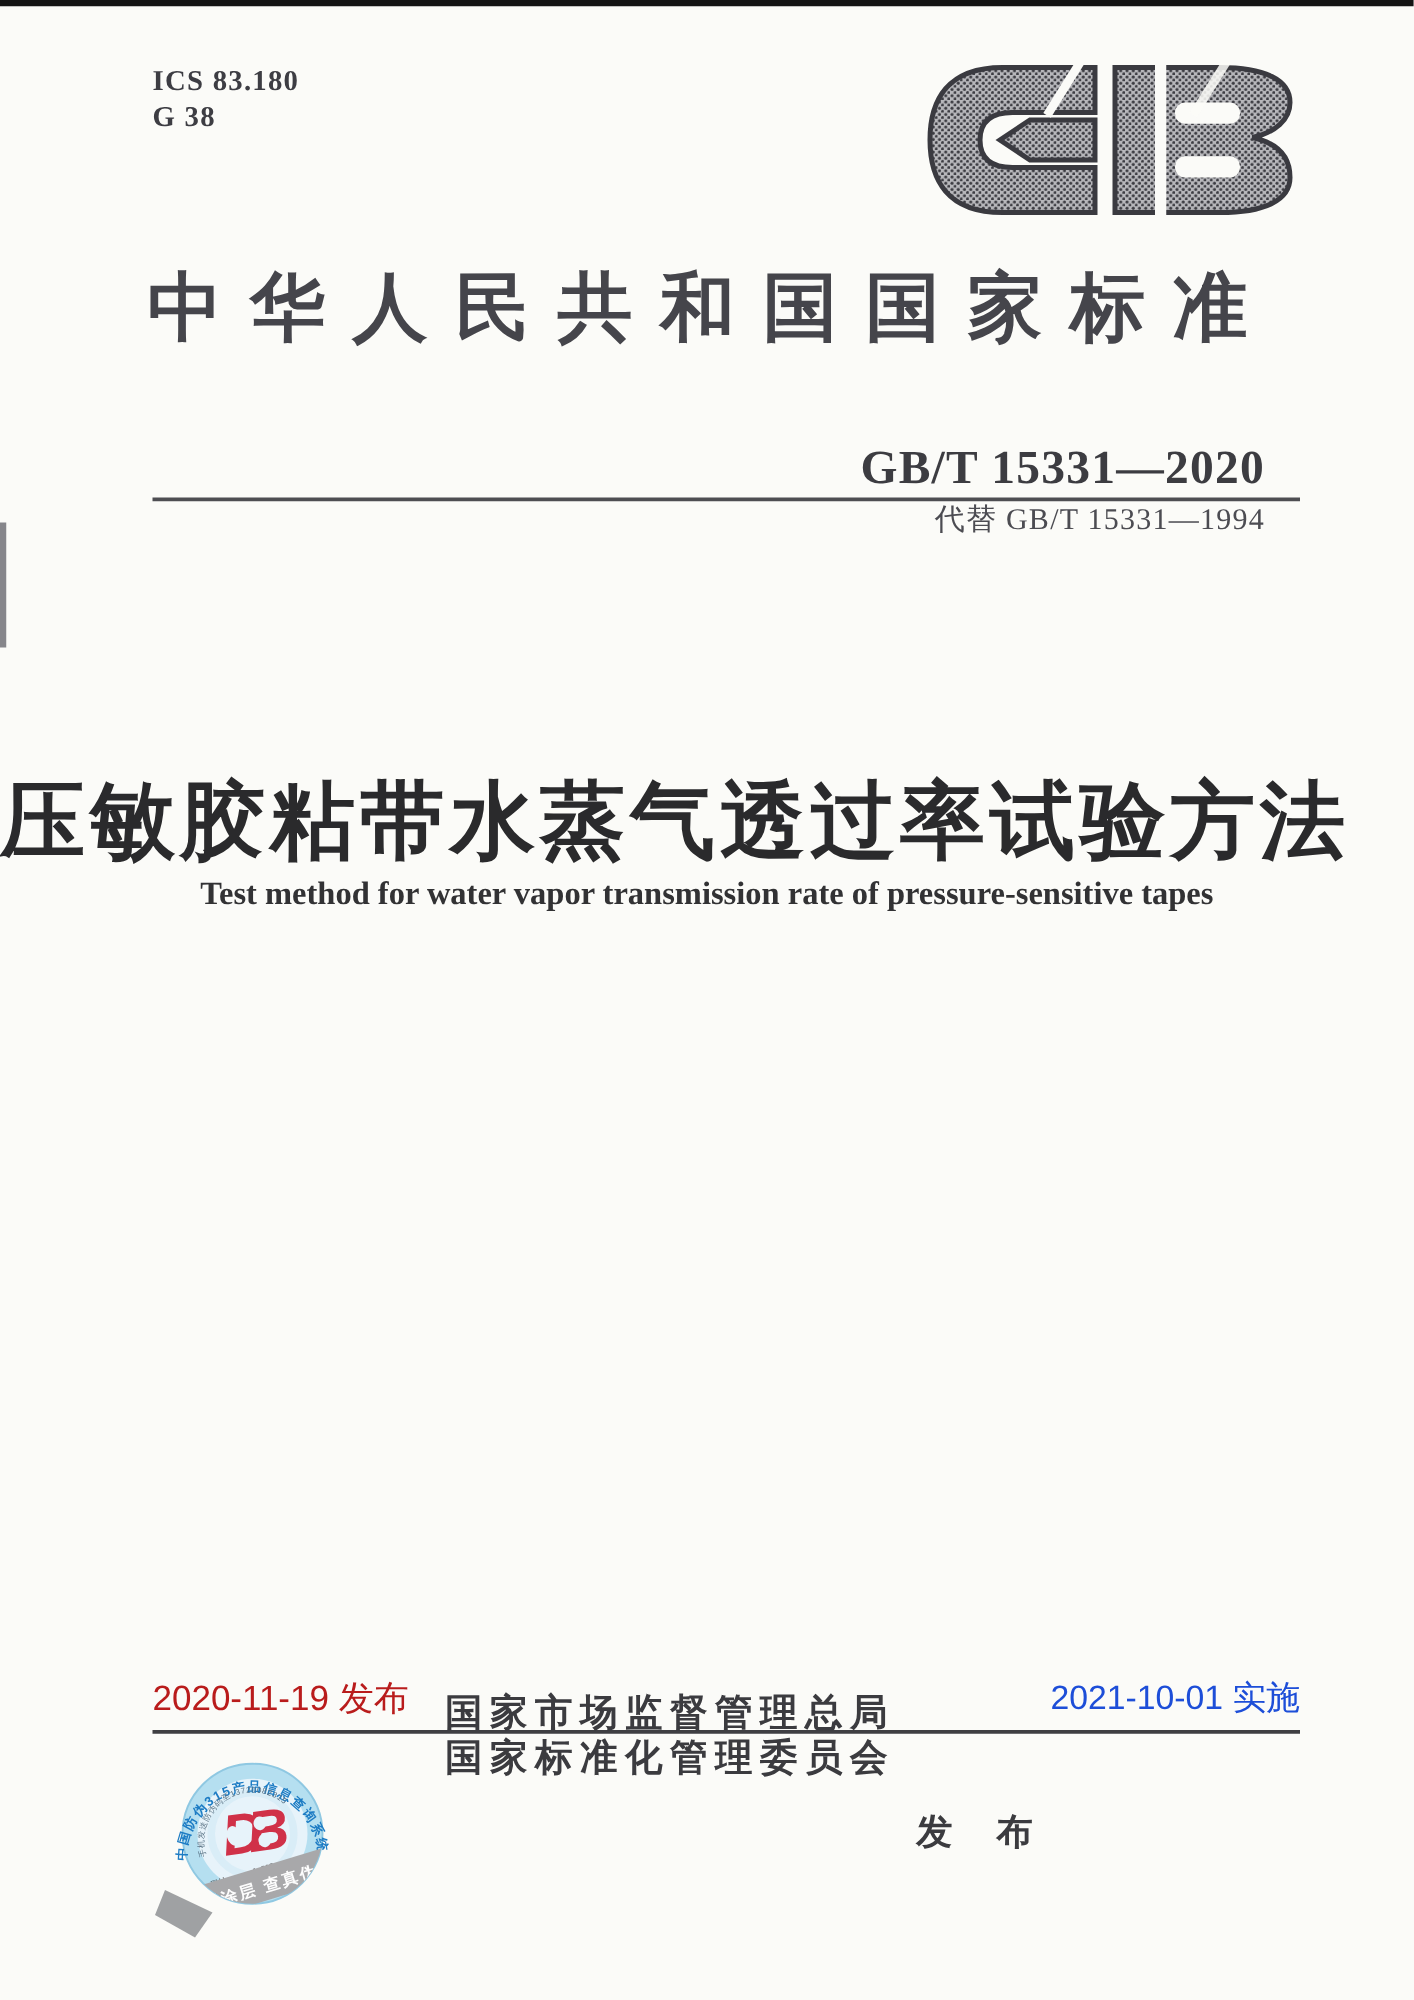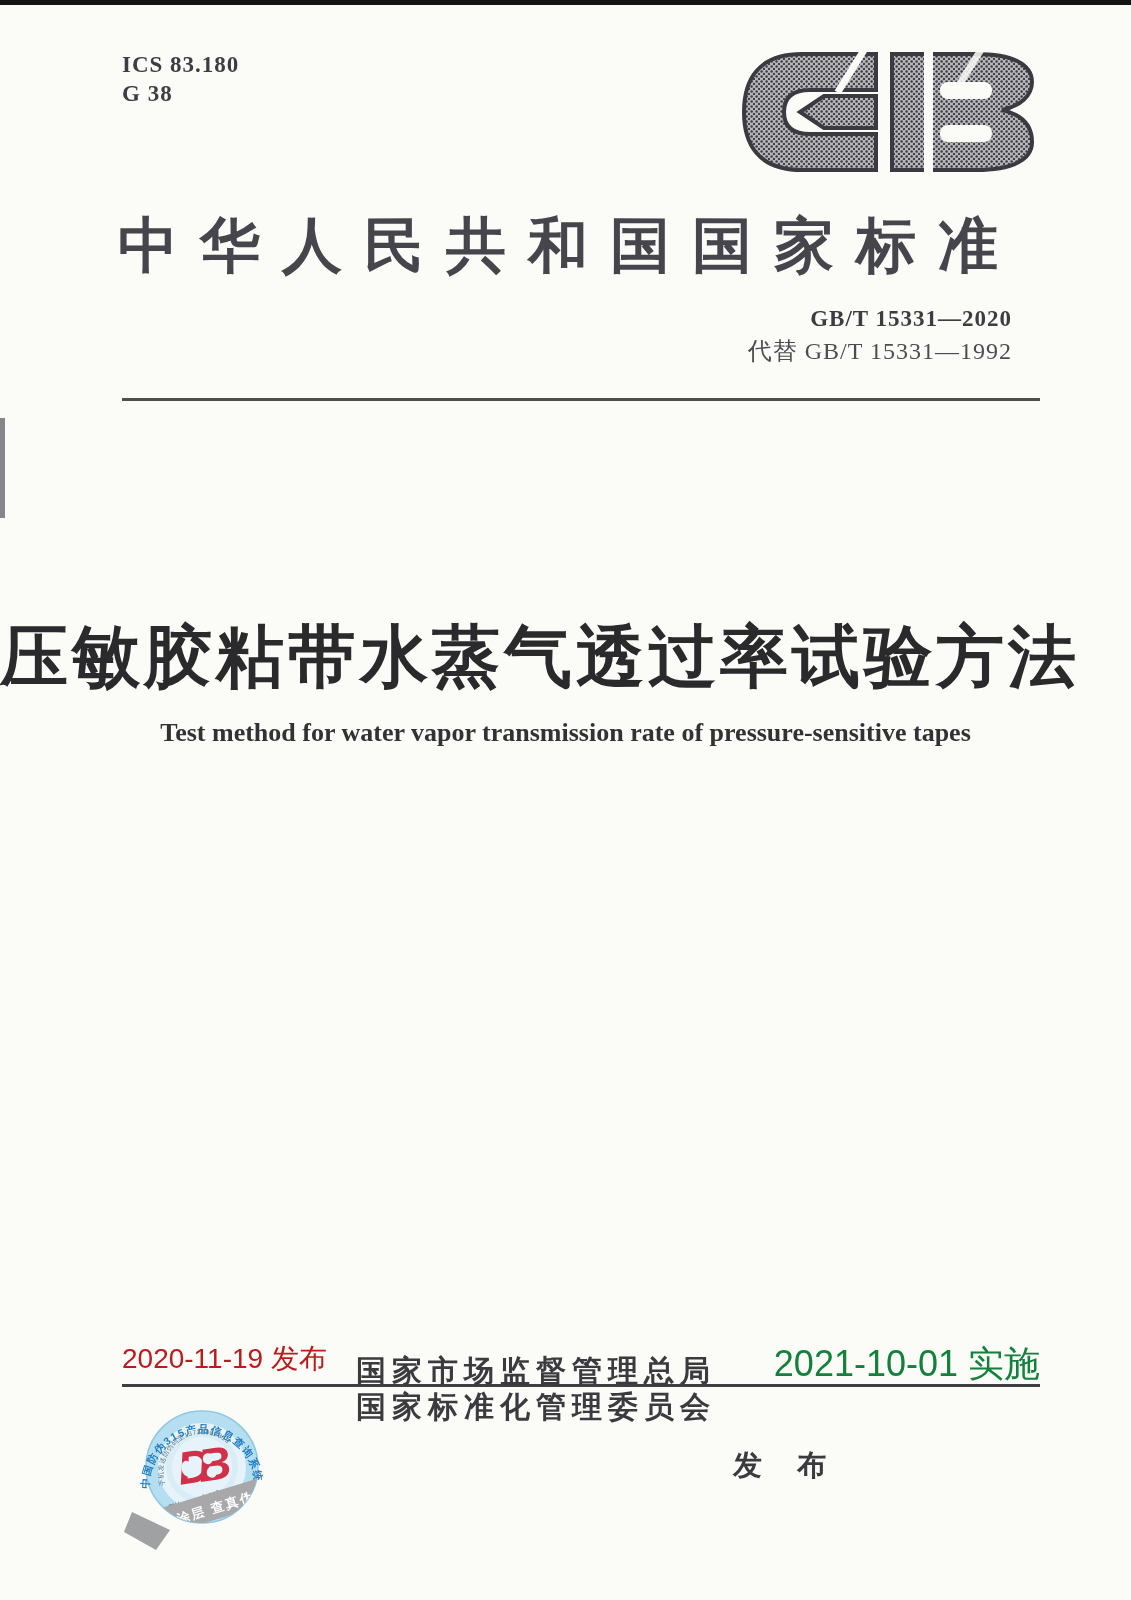--- a/index.html
+++ b/index.html
@@ -17,34 +17,34 @@
   .ics-block{left:122px;top:50px;font-family:"Liberation Serif",serif;
     font-weight:bold;font-size:23px;line-height:29px;color:#3d3d43;letter-spacing:1px;}
   
   .gb-logo{left:740px;top:50px;}
   
   .header-title{left:118px;top:206px;width:920px;white-space:nowrap;
     font-family:"Liberation Serif",serif;font-weight:600;font-size:60px;
     letter-spacing:22px;color:#45454b;}
   
   .std-block{right:119px;top:306px;text-align:right;font-family:"Liberation Serif",serif;}
-  .std-code{font-size:23px;font-weight:bold;color:#3c3c41;letter-spacing:1px;}
+  .std-code{font-size:38px;font-weight:bold;color:#3c3c41;letter-spacing:1px;margin-top:46px;}
   .std-replaces{font-size:24px;color:#4c4c52;margin-top:3px;letter-spacing:1px;}
   .rule{left:122px;width:918px;height:3px;background:#4e4e52;}
   .rule-1{top:398px;}
   .rule-2{top:1384px;background:#3f3f43;}
   
   .title-zh{left:0;top:612px;width:1071px;text-align:center;white-space:nowrap;
     font-family:"Liberation Sans",sans-serif;font-weight:bold;font-size:68px;
     letter-spacing:4px;color:#2a2a2c;}
   .title-en{left:0;top:700px;width:1131px;text-align:center;white-space:nowrap;
-    font-family:"Liberation Serif",serif;font-weight:bold;font-size:26px;color:#323234;margin-top:18px;}
+    font-family:"Liberation Serif",serif;font-weight:bold;font-size:26px;color:#323234;}
   
   .date-issue{left:122px;top:1340px;font-size:28px;color:#b91c1c;white-space:nowrap;}
-  .date-impl{right:91px;top:1340px;font-size:36px;color:#15803d;white-space:nowrap;}
+  .date-impl{right:91px;top:1340px;font-size:27px;color:#1d4ed8;white-space:nowrap;}
   
   .issuer-block{left:356px;top:1353px;font-family:"Liberation Serif",serif;
     font-weight:bold;font-size:30px;line-height:36px;letter-spacing:6px;color:#3b3b3f;
     white-space:nowrap;}
   .publish-label{left:733px;top:1446px;font-family:"Liberation Serif",serif;
     font-weight:bold;font-size:29px;letter-spacing:14px;color:#3b3b3f;white-space:nowrap;}
   svg text{font-family:"Liberation Sans",sans-serif;}
 </style>
 </head>
 <body>
@@ -78,21 +78,21 @@
 
     <rect x="108" y="-6" width="7" height="52" fill="#fbfbf8" transform="rotate(32 111 20)"></rect>
     <rect x="226" y="-8" width="7" height="54" fill="#fbfbf8" transform="rotate(32 229 18)" opacity="0.85"></rect>
   </svg>
 </div>
 
 <div class="abs header-title">中华人民共和国国家标准</div>
 
 <div class="abs std-block">
   <div class="std-code">GB/T 15331—2020</div>
-  <div class="std-replaces">代替 GB/T 15331—1992</div>
+  <div class="std-replaces">代替 GB/T 15331—1994</div>
 </div>
 
 <div class="abs rule rule-1"></div>
 
 <div class="abs title-zh">压敏胶粘带水蒸气透过率试验方法</div>
 <div class="abs title-en">Test method for water vapor transmission rate of pressure-sensitive tapes</div>
 
 <div class="abs date-issue">2020-11-19 发布</div>
 <div class="abs date-impl">2021-10-01 实施</div>
 

